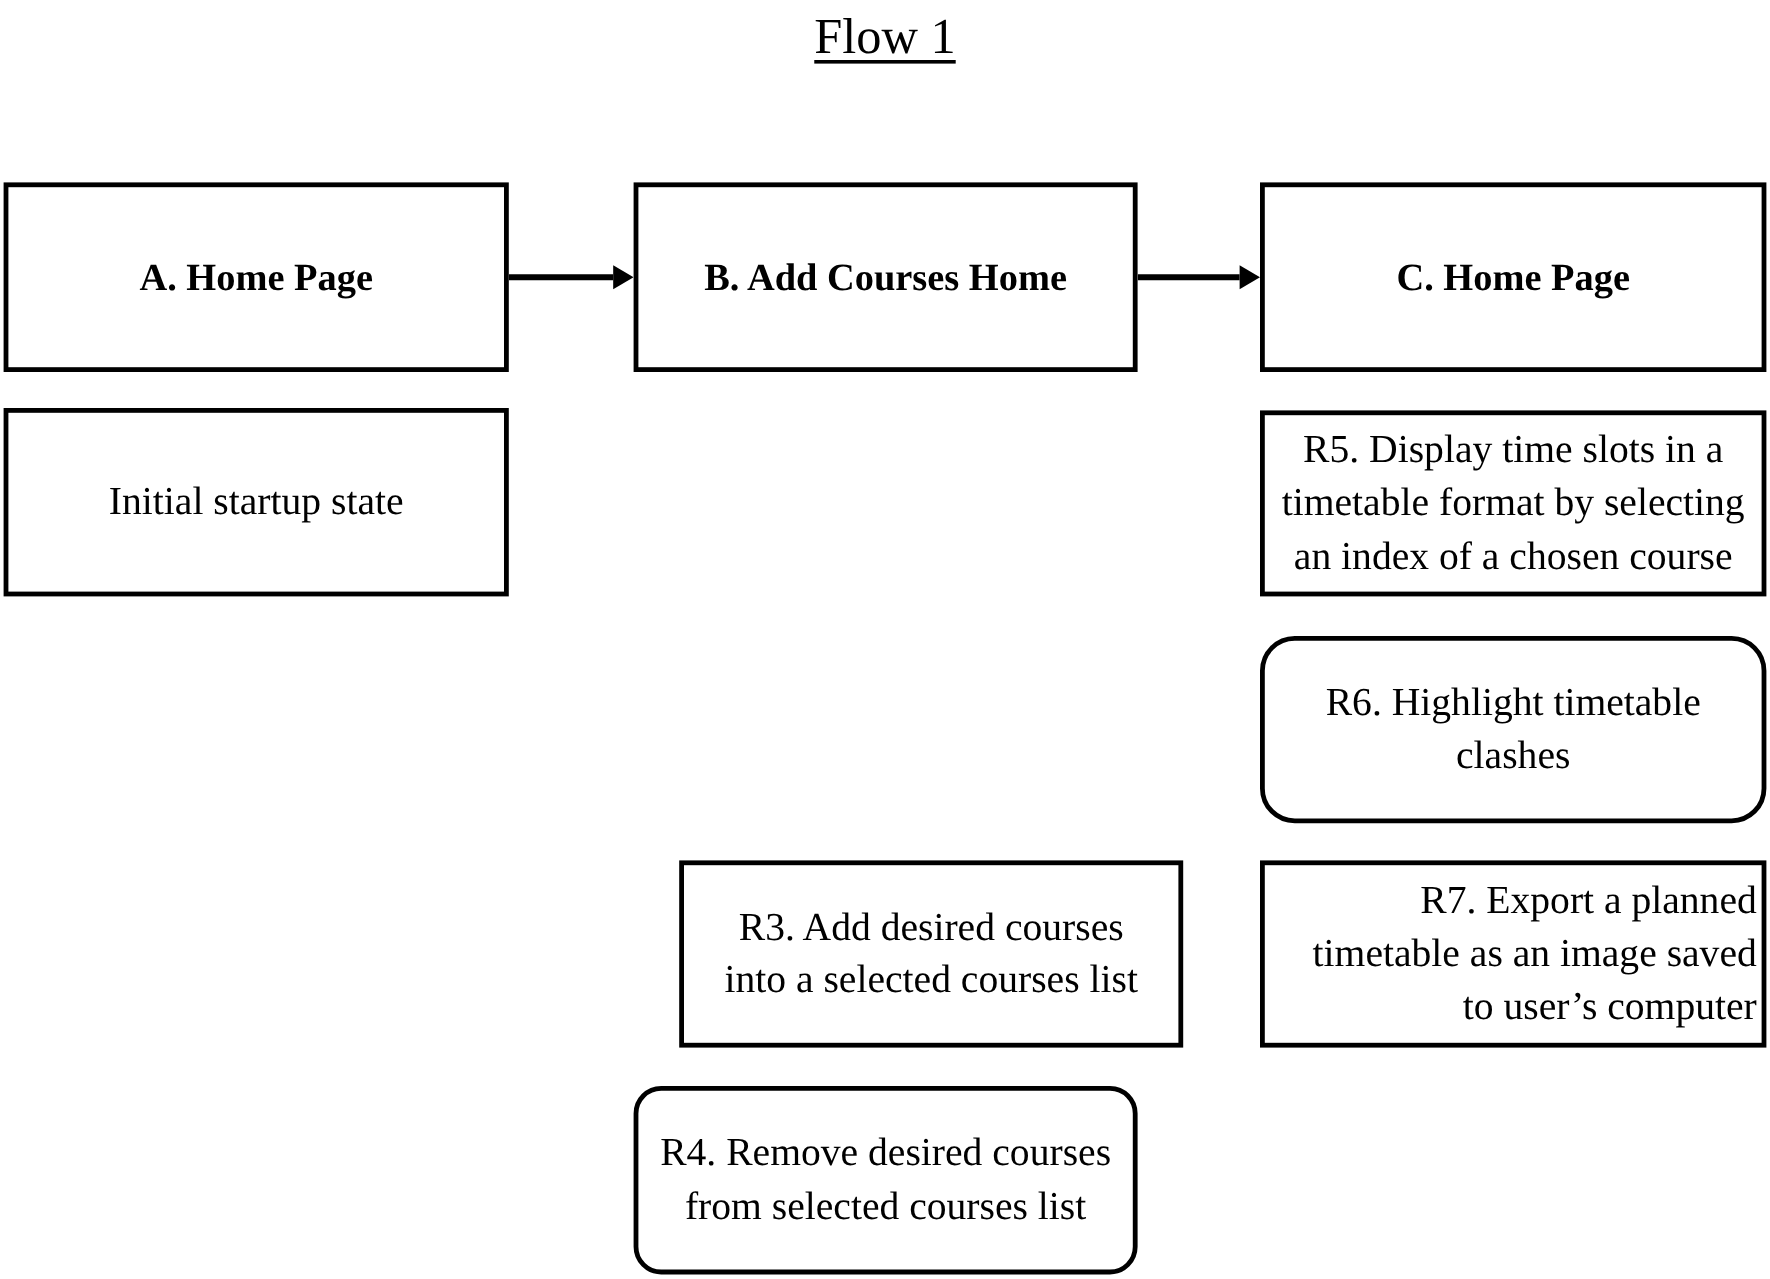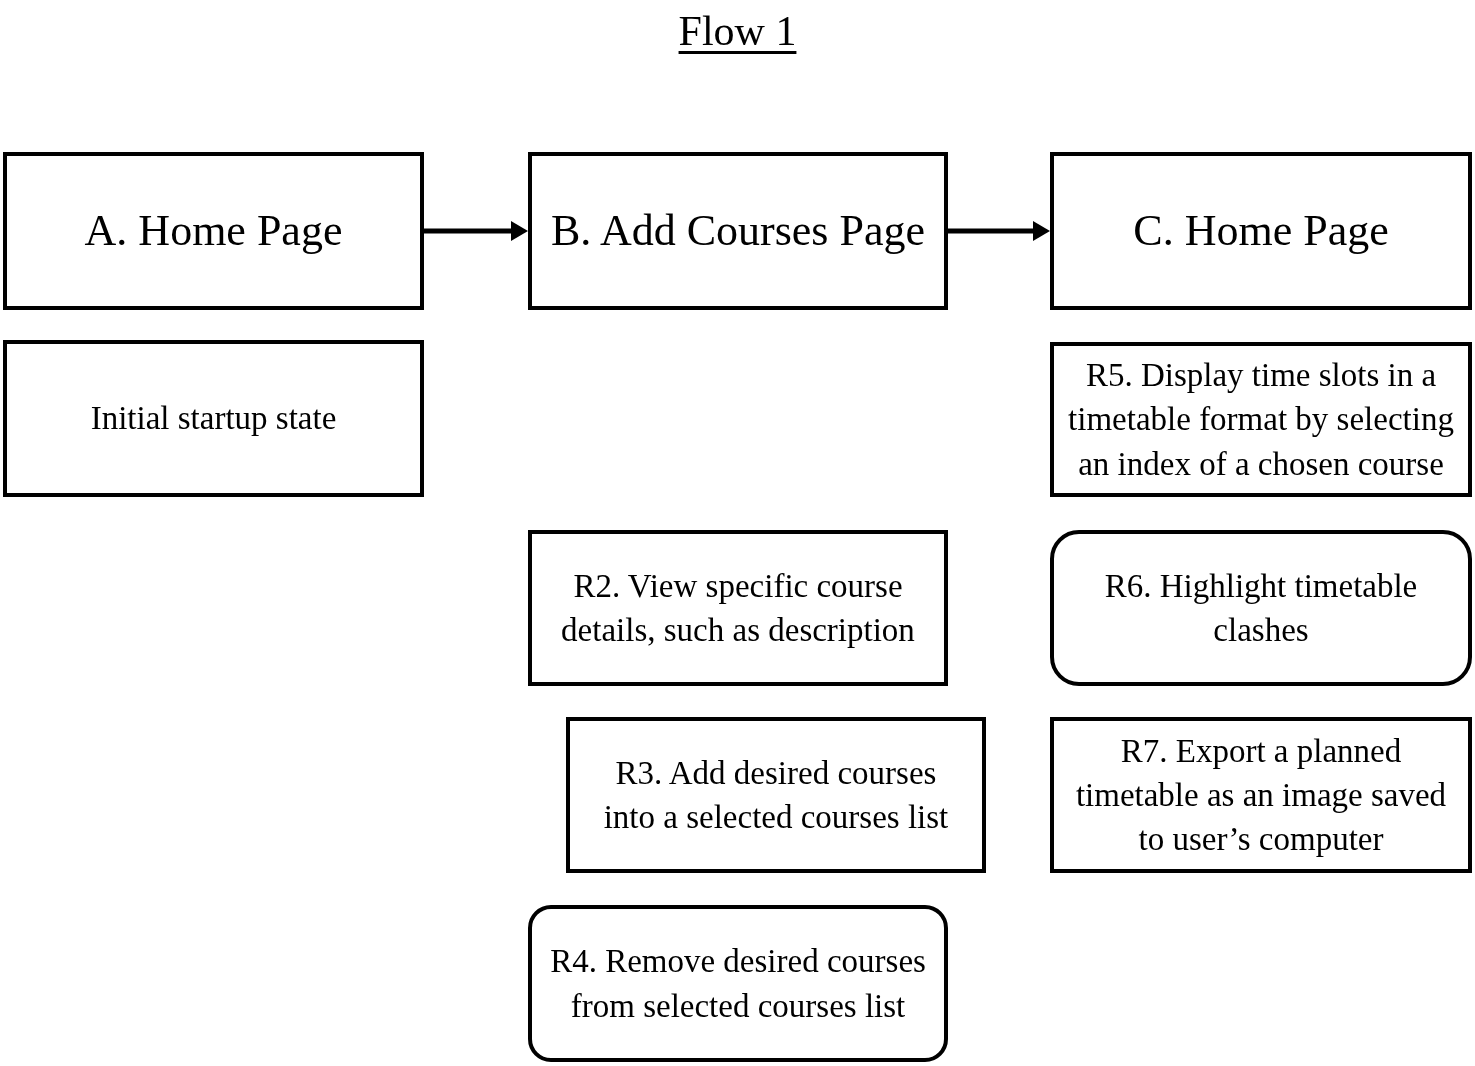--- a/index.html
+++ b/index.html
@@ -37,37 +37,37 @@
     display: flex;
     align-items: center;
     justify-content: center;
     text-align: center;
     padding: 0 4px;
   }
   .node .label {
     display: block;
     width: 100%;
   }
-  .header-node { font-weight: normal; font-size: 44px; line-height: 1.2; }
+  .header-node { font-weight: bold; font-size: 32px; line-height: 1.2; }
   .step-node { font-size: 33px; line-height: 1.34; }
 
   
   .pos-a-header { left: 3px;    top: 152px; width: 421px; height: 158px; }
   .pos-a-step0  { left: 3px;    top: 340px; width: 421px; height: 157px; }
   
   .pos-b-header { left: 528px;  top: 152px; width: 420px; height: 158px; }
   .pos-b-step0  { left: 528px;  top: 342px; width: 420px; height: 155px; }
   .pos-b-step1  { left: 528px;  top: 530px; width: 420px; height: 156px; }
   .pos-b-step2  { left: 528px;  top: 717px; width: 420px; height: 156px; margin-left: 38px; }
   .pos-b-step3  { left: 528px;  top: 905px; width: 420px; height: 157px; border-radius: 23px; }
   
   .pos-c-header { left: 1050px; top: 152px; width: 422px; height: 158px; }
   .pos-c-step0  { left: 1050px; top: 342px; width: 422px; height: 155px; }
   .pos-c-step1  { left: 1050px; top: 530px; width: 422px; height: 156px; border-radius: 29px; }
-  .pos-c-step2  { left: 1050px; top: 717px; width: 422px; height: 156px; }
+  .pos-c-step2  { left: 1050px; top: 717px; width: 422px; height: 156px; text-align: right; }
 
   .arrow { position: absolute; top: 211px; height: 40px; }
   .arrow-1 { left: 424px; width: 104px; }
   .arrow-2 { left: 948px; width: 102px; }
   .arrow line { stroke: var(--border); stroke-width: 5; }
   .arrow polygon { fill: var(--border); }
 </style>
 </head>
 <body>
 
@@ -78,39 +78,36 @@
   <div class="node header-node pos-a-header">
     <span class="label">A. Home Page</span>
   </div>
 
   <svg class="arrow arrow-1" viewBox="0 0 104 40" xmlns="http://www.w3.org/2000/svg">
     <line x1="0" y1="20" x2="87" y2="20"></line>
     <polygon points="87,10 104,20 87,30"></polygon>
   </svg>
 
   <div class="node header-node pos-b-header">
-    <span class="label">B. Add Courses Page</span>
+    <span class="label">B. Add Courses Home</span>
   </div>
 
   <svg class="arrow arrow-2" viewBox="0 0 102 40" xmlns="http://www.w3.org/2000/svg">
     <line x1="0" y1="20" x2="85" y2="20"></line>
     <polygon points="85,10 102,20 85,30"></polygon>
   </svg>
 
   <div class="node step-node pos-a-step0">
     <span class="label">Initial startup state</span>
   </div>
 
   <div class="node header-node pos-c-header">
     <span class="label">C. Home Page</span>
   </div>
 
-  <div class="node step-node pos-b-step1">
-    <span class="label">R2. View specific course<br>details, such as description</span>
-  </div>
   <div class="node step-node pos-b-step2">
     <span class="label">R3. Add desired courses<br>into a selected courses list</span>
   </div>
   <div class="node step-node pos-b-step3">
     <span class="label">R4. Remove desired courses<br>from selected courses list</span>
   </div>
 
   <div class="node step-node pos-c-step0">
     <span class="label">R5. Display time slots in a<br>timetable format by selecting<br>an index of a chosen course</span>
   </div>

